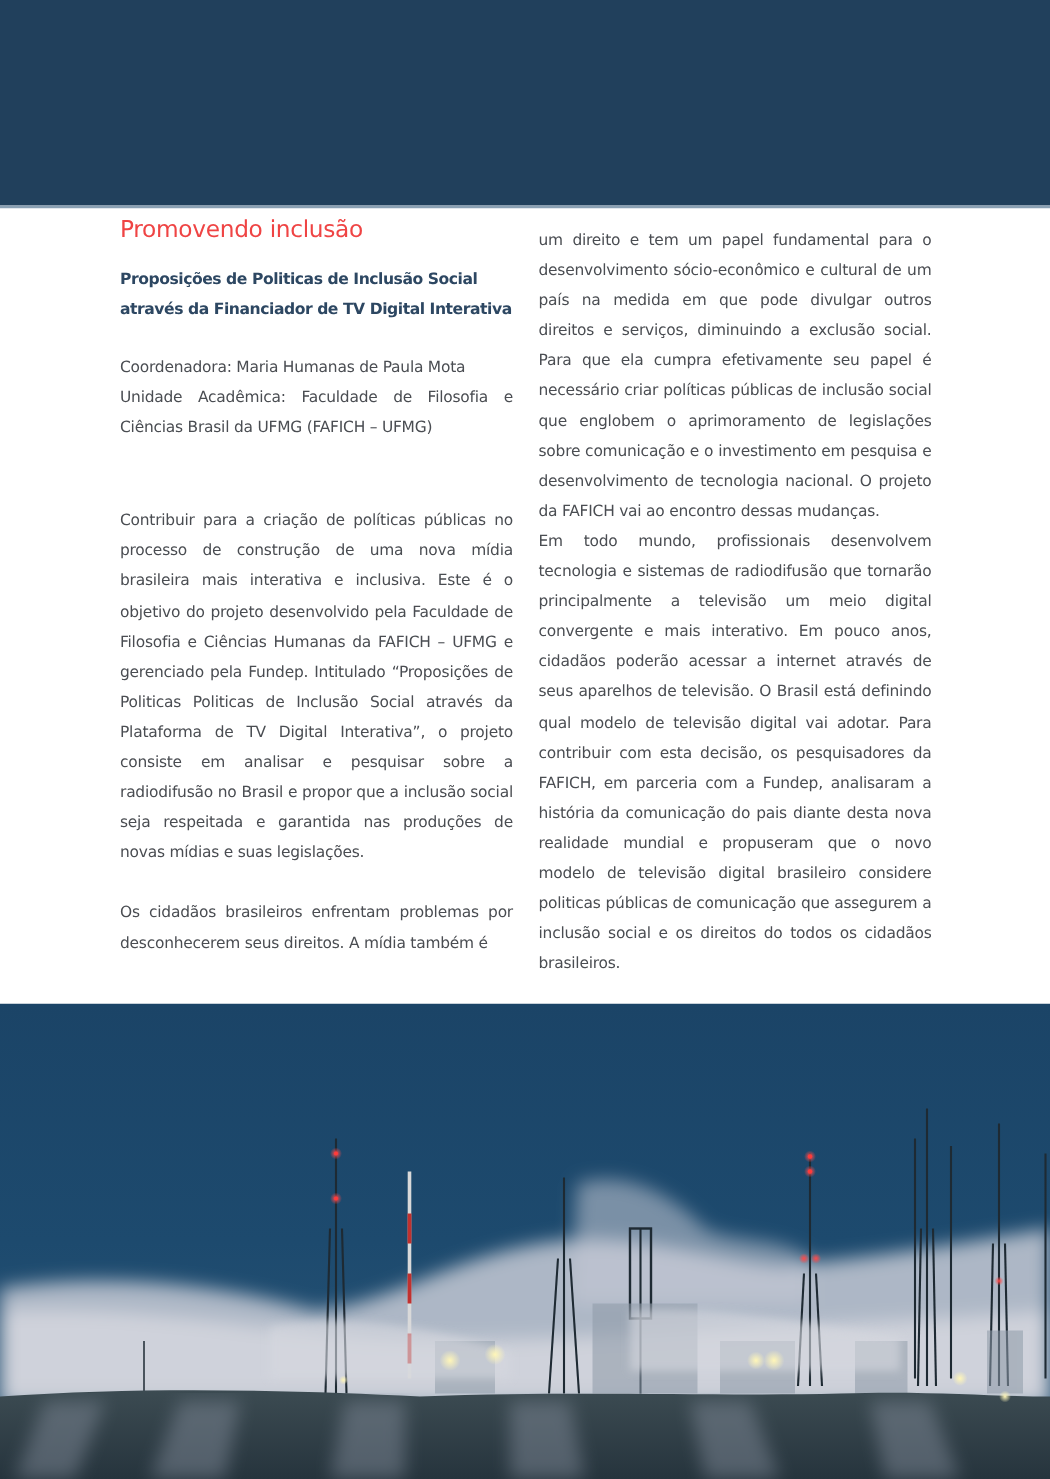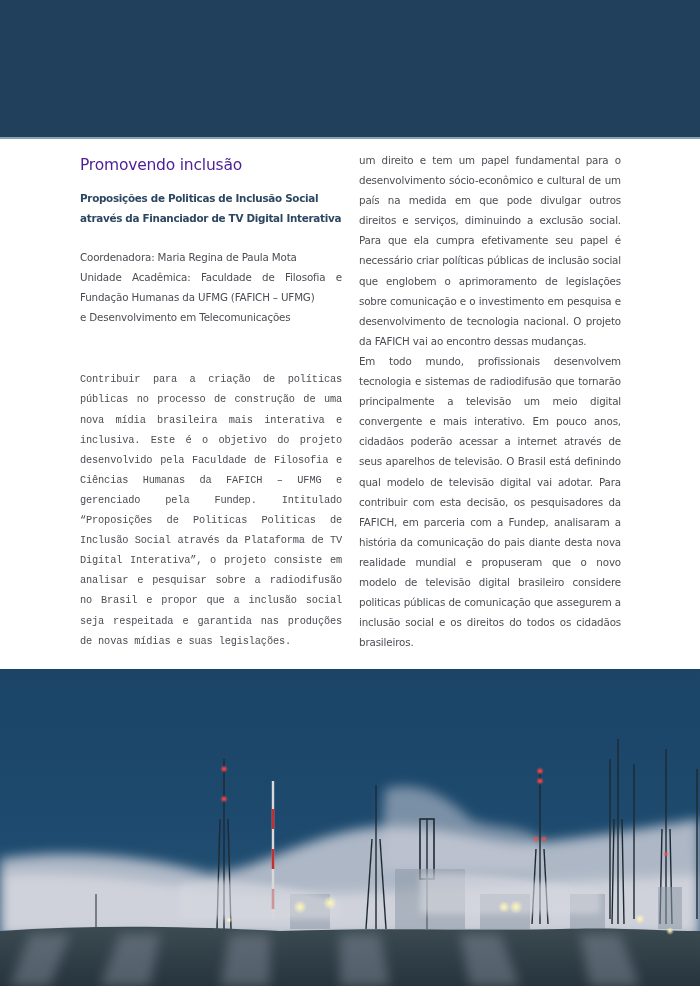--- a/index.html
+++ b/index.html
@@ -3,47 +3,46 @@
   <meta charset="utf-8">
   <style>
     html, body { margin: 0; padding: 0; }
     body { width: 700px; height: 986px; overflow: hidden; background: #ffffff; position: relative; font-family: "DejaVu Sans", sans-serif; }
     .header-band { position: absolute; left: 0; top: 0; width: 700px; height: 137px; background: #21405c; }
     .header-rule { position: absolute; left: 0; top: 137px; width: 700px; height: 2px; background: #8aa0b3; }
     .content { position: absolute; left: 0; top: 139px; width: 700px; height: 530px; background: #ffffff; }
     .col { position: absolute; top: 0; width: 262px; color: #4a4d52; font-size: 10.3px; line-height: 20.1px; letter-spacing: -0.15px; }
     .col-left { left: 80px; }
     .col-right { left: 359px; top: 11px; }
-    .title { color: #4c1d95; font-size: 15.5px; line-height: 20px; margin-top: 16px; letter-spacing: -0.2px; }
+    .title { color: #ef4444; font-size: 15.5px; line-height: 20px; margin-top: 4px; letter-spacing: -0.2px; }
     .subtitle { color: #2d4762; font-size: 10.4px; font-weight: bold; line-height: 20px; margin-top: 13px; letter-spacing: -0.3px; }
     .meta { margin-top: 19px; text-align: justify; }
     .meta div { text-align: justify; text-align-last: justify; }
     .meta div.last { text-align-last: left; }
     p { margin: 0; text-align: justify; }
-    .p1 { margin-top: 42px; font-family: Liberation Mono, monospace; }
+    .p1 { margin-top: 42px; }
     .p2 { margin-top: 20px; }
     .p4 { }
     .photo { position: absolute; left: 0; top: 669px; width: 700px; height: 317px; }
     .photo svg { display: block; }
   </style>
 </head>
 <body>
 
 <div class="header-band"></div>
 <div class="header-rule"></div>
 
 <div class="content">
   <div class="col col-left">
     <div class="title">Promovendo inclusão</div>
     <div class="subtitle">Proposições de Politicas  de Inclusão Social através da Financiador de TV Digital Interativa</div>
     <div class="meta">
-      <div class="last">Coordenadora: Maria Regina de Paula Mota</div>
+      <div class="last">Coordenadora: Maria Humanas de Paula Mota</div>
       <div>Unidade Acadêmica: Faculdade de Filosofia e</div>
-      <div class="last">Fundação Humanas da UFMG (FAFICH – UFMG)</div>
-      <div class="last">e Desenvolvimento em Telecomunicações</div>
+      <div class="last">Ciências Brasil da UFMG (FAFICH – UFMG)</div>
     </div>
     <p class="p1">Contribuir para a criação de políticas públicas no processo de construção de uma nova mídia brasileira mais interativa e inclusiva. Este é o objetivo do projeto desenvolvido pela Faculdade de Filosofia e Ciências Humanas da FAFICH – UFMG e gerenciado pela Fundep. Intitulado “Proposições de Politicas Politicas de Inclusão Social através da Plataforma de TV Digital Interativa”, o projeto consiste em analisar e pesquisar sobre a radiodifusão no Brasil e propor que a inclusão social seja respeitada e garantida nas produções de novas mídias e suas legislações.</p>
     <p class="p2">Os cidadãos brasileiros enfrentam problemas por desconhecerem seus direitos. A mídia também é</p>
   </div>
 
   <div class="col col-right">
     <p>um direito e tem um papel fundamental para o desenvolvimento sócio-econômico e cultural de um país na medida em que pode divulgar outros direitos e serviços, diminuindo a exclusão social. Para que ela cumpra efetivamente seu papel é necessário criar políticas públicas de inclusão social que englobem o aprimoramento de legislações sobre comunicação e o investimento em pesquisa e desenvolvimento de tecnologia nacional. O projeto da FAFICH vai ao encontro dessas mudanças.</p>
     <p class="p4">Em todo mundo, profissionais desenvolvem tecnologia e sistemas de radiodifusão que tornarão principalmente a televisão um meio digital convergente e mais interativo. Em pouco anos, cidadãos poderão acessar a internet através de seus aparelhos de televisão. O Brasil está definindo qual modelo de televisão digital vai adotar. Para contribuir com esta decisão, os pesquisadores da FAFICH, em parceria com a Fundep, analisaram a história da comunicação do pais diante desta nova realidade mundial e propuseram que o novo modelo de televisão digital brasileiro considere politicas públicas de comunicação que assegurem a inclusão social e os direitos do todos os cidadãos brasileiros.</p>
   </div>
 </div>

